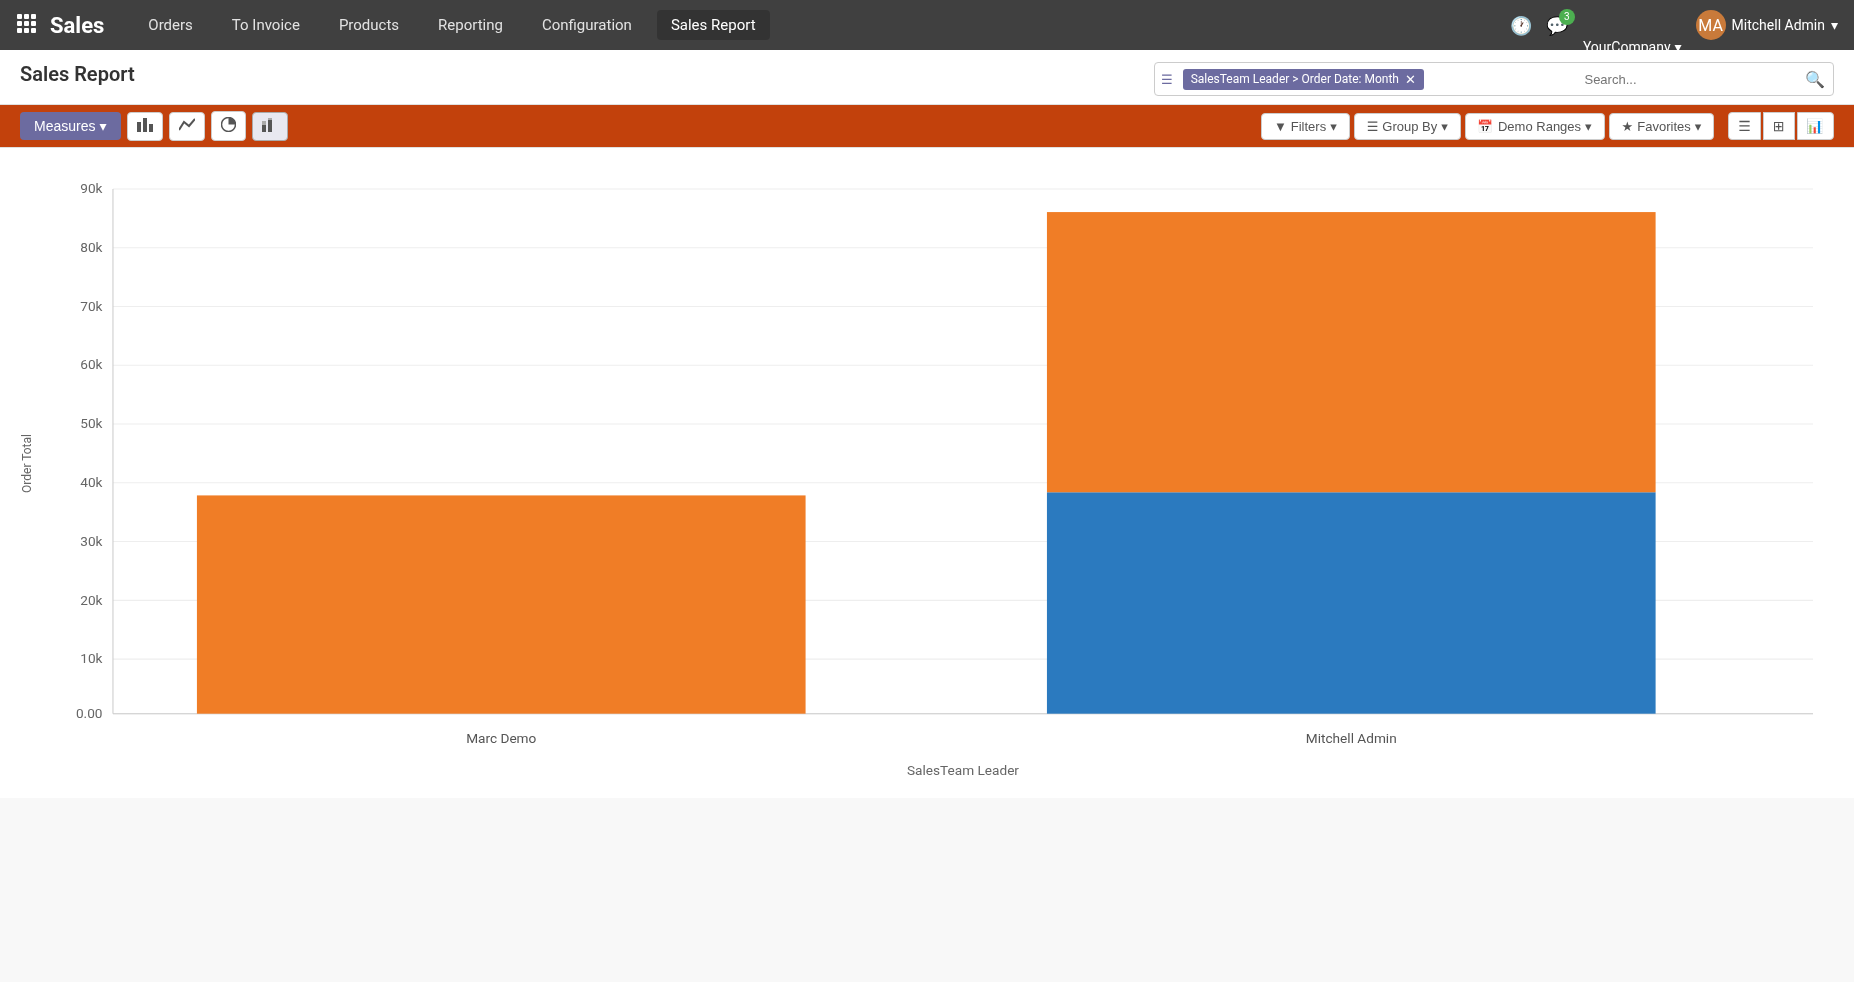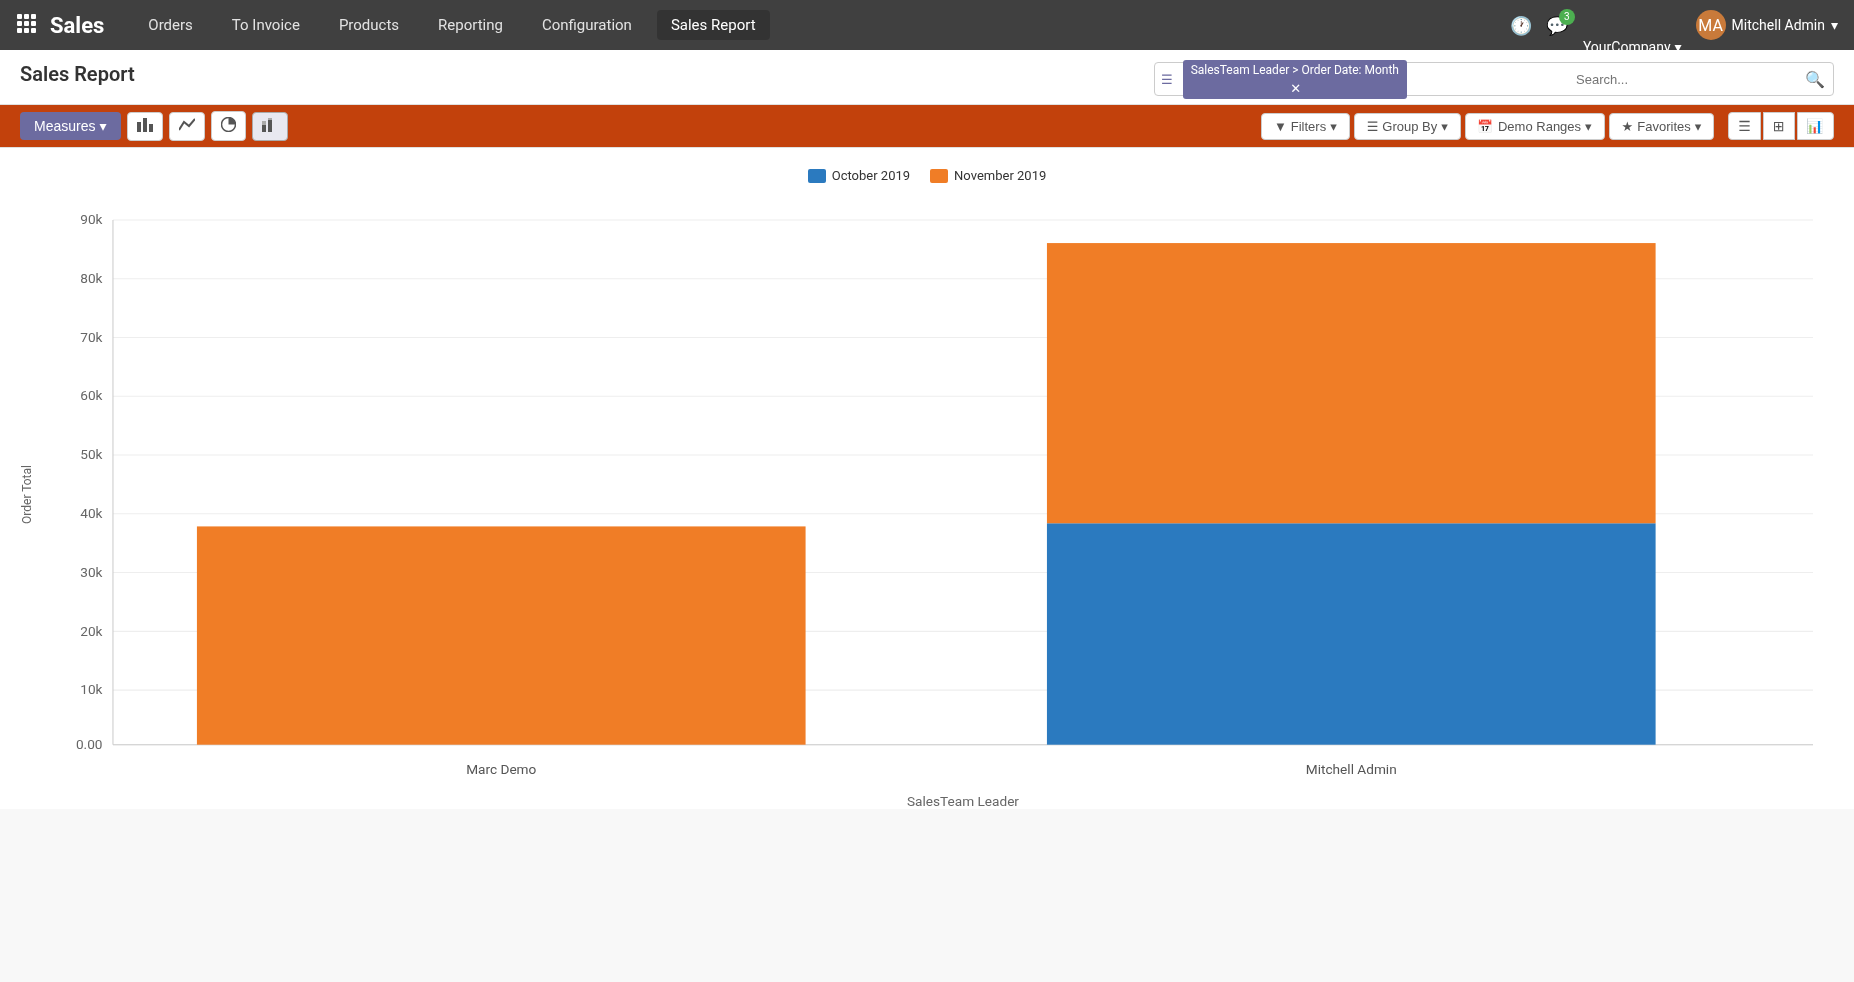--- a/index.html
+++ b/index.html
@@ -65,21 +65,20 @@
       background: #6c6ba0;
       color: white;
       padding: 3px 8px;
       border-radius: 3px;
       font-size: 12px;
       display: flex;
       align-items: center;
       gap: 4px;
       margin-left: 4px;
       white-space: nowrap;
-      flex-direction: column;
     }
     .tag-close { cursor: pointer; font-size: 13px; margin-left: 2px; }
     .search-input {
       border: none;
       outline: none;
       flex: 1;
       padding: 0 8px;
       font-size: 13px;
       text-align: center;
     }
@@ -290,30 +289,20 @@
 
   <div class="view-btns">
     <button class="view-btn">☰</button>
     <button class="view-btn">⊞</button>
     <button class="view-btn">📊</button>
   </div>
 </div>
 
 <div class="chart-area">
 
-  <div class="chart-legend">
-    <div class="legend-item">
-      <div class="legend-box" style="background:#2b7abf;"></div>
-      <span>October 2019</span>
-    </div>
-    <div class="legend-item">
-      <div class="legend-box" style="background:#f07d26;"></div>
-      <span>November 2019</span>
-    </div>
-  </div>
 
   <div style="display:flex; align-items:stretch; width:100%; height:590px;">
 
     <div class="y-axis-label">Order Total</div>
 
     <div style="flex:1; position:relative; padding-bottom:40px;">
       <svg class="chart-svg" viewBox="0 0 1700 580">
 
         <line x1="60" y1="20" x2="1680" y2="20" stroke="#eee" stroke-width="1"></line>
         <line x1="60" y1="76" x2="1680" y2="76" stroke="#eee" stroke-width="1"></line>

